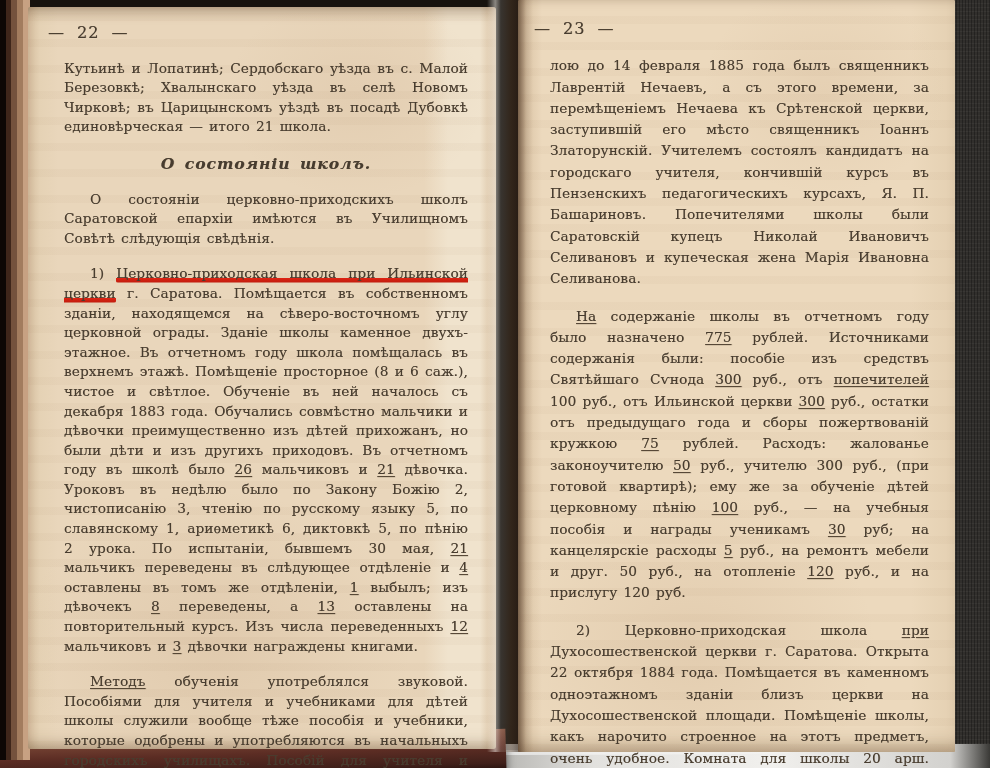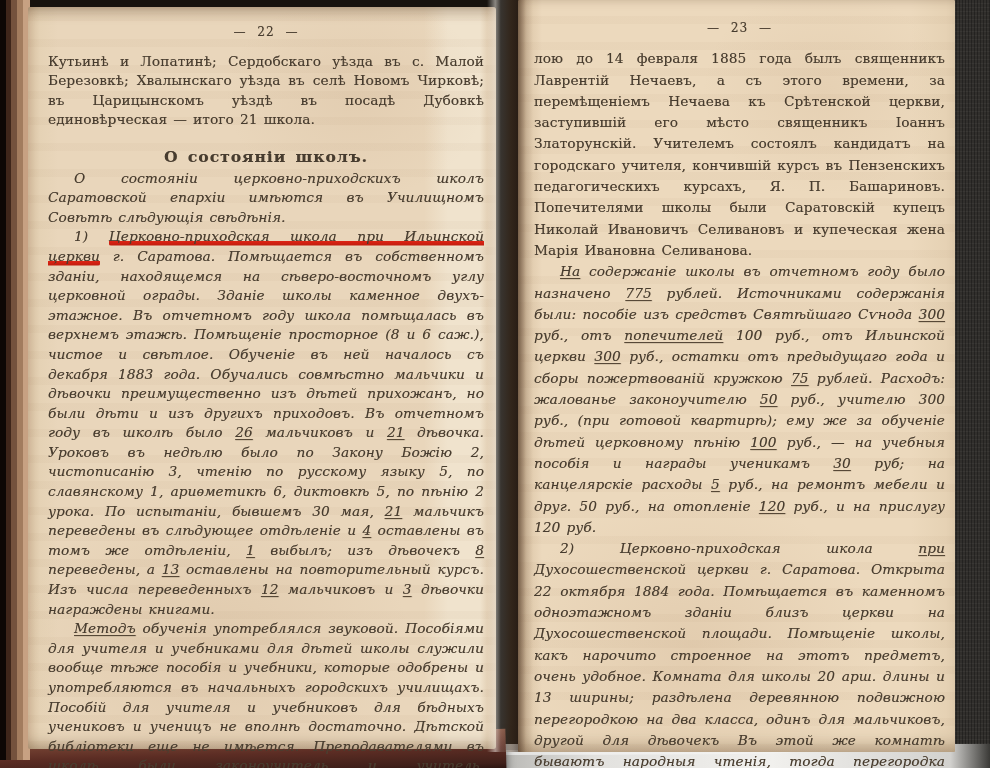--- a/index.html
+++ b/index.html
@@ -44,24 +44,24 @@
   
   .gutter-shadow{position:absolute;left:487px;top:0;width:46px;height:752px;z-index:6;pointer-events:none;
     background:linear-gradient(to right,rgba(250,246,238,0) 0,rgba(252,249,242,.5) 18%,rgba(252,249,242,.15) 30%,rgba(96,70,48,.38) 52%,rgba(58,40,28,.55) 66%,rgba(96,72,50,.18) 84%,transparent 100%);}
 
   
   .content{position:relative;z-index:3;font-size:13.6px;line-height:19.6px;
     text-align:justify;letter-spacing:.15px;word-spacing:1.6px;
     text-shadow:.3px .3px .4px rgba(92,76,56,.55);}
   .page-left .content{padding:16px 12px 0 20px;}
   .page-right .content{padding:18px 10px 0 16px;line-height:21.3px;}
-  .pagenum{text-align:center;letter-spacing:1px;word-spacing:6px;margin-bottom:9px;font-size:12px;}
-  .content p{margin:0;}
-  .indent{text-indent:26px;font-style:italic;}
-  .heading{margin:17px 0 2px;text-align:center;font-weight:600;
+  .pagenum{text-align:left;letter-spacing:1px;word-spacing:6px;margin-bottom:9px;font-size:16px;}
+  .content p{margin:16px;}
+  .indent{text-indent:26px;}
+  .heading{margin:17px 0 2px;text-align:center;font-style:italic;font-weight:600;
     font-size:15.5px;letter-spacing:1px;word-spacing:3px;text-indent:0;}
   
   .u{text-decoration:underline;text-decoration-thickness:1px;text-underline-offset:2px;
      text-decoration-color:rgba(70,56,40,.85);}
   
   .red-marker{padding-bottom:2px;background-image:linear-gradient(to bottom,var(--marker-color,#df2414),#c01d0e);
     background-size:100% 4.5px;background-repeat:no-repeat;background-position:0 calc(100% - 0.5px);
     border-radius:2px;}
 </style>
 </head>

